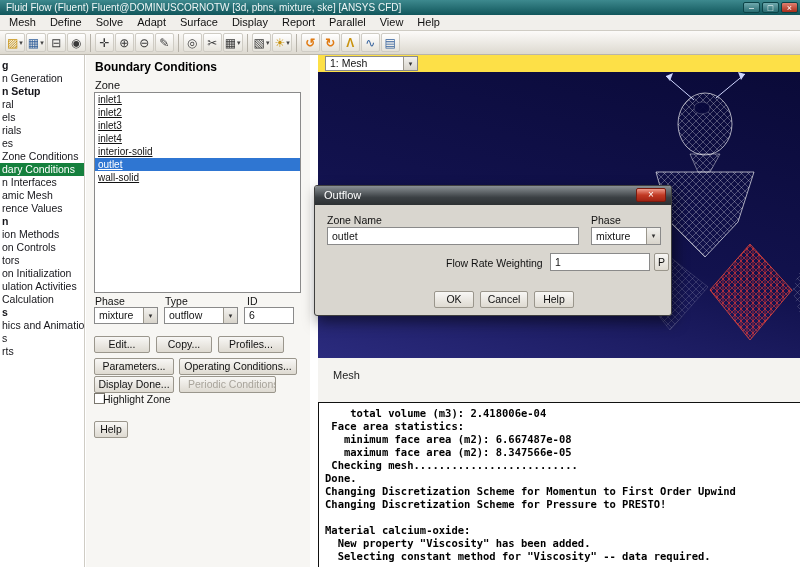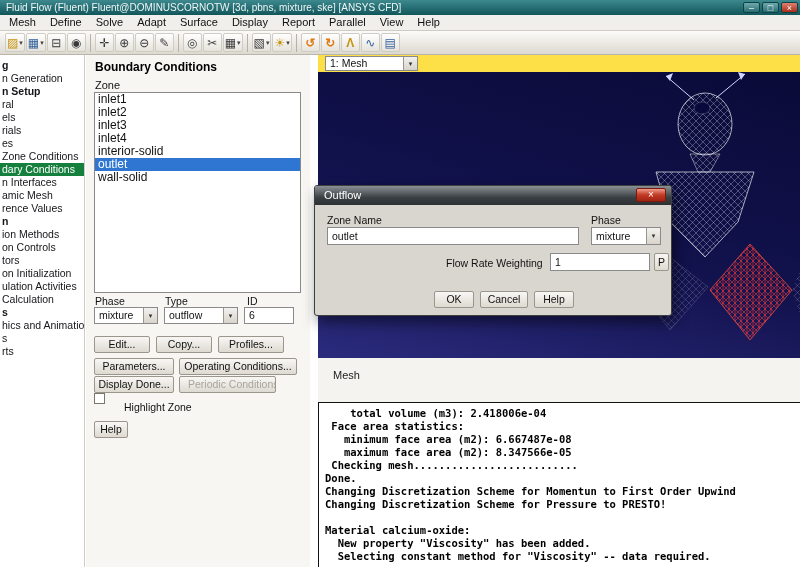--- a/index.html
+++ b/index.html
@@ -44,21 +44,21 @@
   .tree-row.bold { font-weight:bold; }
   .tree-row.selected { background:#15803d; color:#fff; }
 
   
   .panel { position:absolute; left:86px; top:55px; width:224px; height:512px;
            background:#f7f6f3; box-sizing:border-box; }
   .panel-title { position:absolute; left:9px; top:5px; font-weight:bold; font-size:12px; color:#000; }
   .zone-label { position:absolute; left:9px; top:24px; color:#111; }
   .zone-list { position:absolute; left:8px; top:37px; width:207px; height:201px;
                background:#fff; border:1px solid #8a8a8a; box-sizing:border-box; overflow:hidden; }
-  .zone-row { height:13px; line-height:13px; padding-left:3px; font-size:12px; color:#111; }
+  .zone-row { height:13px; line-height:13px; padding-left:3px; font-size:10px; color:#111;text-decoration:underline; }
   .zone-row.selected { background:#2f76d2; color:#fff; }
   .field-label { position:absolute; font-size:10.5px; color:#111; }
 
   .combo { position:absolute; background:#fff; border:1px solid #8a8a8a; box-sizing:border-box;
            font-size:10.5px; line-height:15px; padding-left:4px; height:17px; color:#111; }
   .combo .caret { position:absolute; right:0; top:0; bottom:0; width:13px;
                   background:linear-gradient(#f2f1ee,#d8d4cb); border-left:1px solid #9a968c;
                   text-align:center; font-size:7px; line-height:15px; color:#333; }
   .inputbox { position:absolute; background:#fff; border:1px solid #8a8a8a; box-sizing:border-box;
               font-size:10.5px; line-height:15px; padding-left:4px; height:17px; color:#111; }
@@ -247,21 +247,21 @@
     <div class="btn" style="left:70px; top:281px; width:56px;">Copy...</div>
     <div class="btn" style="left:132px; top:281px; width:66px;">Profiles...</div>
 
     <div class="btn" style="left:8px; top:303px; width:80px;">Parameters...</div>
     <div class="btn" style="left:93px; top:303px; width:118px;">Operating Conditions...</div>
 
     <div class="btn" style="left:8px; top:321px; width:80px;">Display Done...</div>
     <div class="btn disabled" style="left:93px; top:321px; width:97px;padding-left:8px;">Periodic Conditions...</div>
 
     <div class="checkbox" style="left:8px; top:338px;"></div>
-    <div class="field-label" style="left:38px; top:338px;margin-top:8px;">Highlight Zone</div>
+    <div class="field-label" style="left:17px; top:338px;">Highlight Zone</div>
 
     <div class="btn" style="left:8px; top:366px; width:34px;">Help</div>
   </div>
 
   <div class="gfx-topbar">
     <div class="combo" style="left:7px; top:1px; width:93px; height:15px; line-height:13px;">
       <span>1: Mesh</span>
       <span class="caret" style="line-height:13px;">▾</span>
     </div>
   </div>

